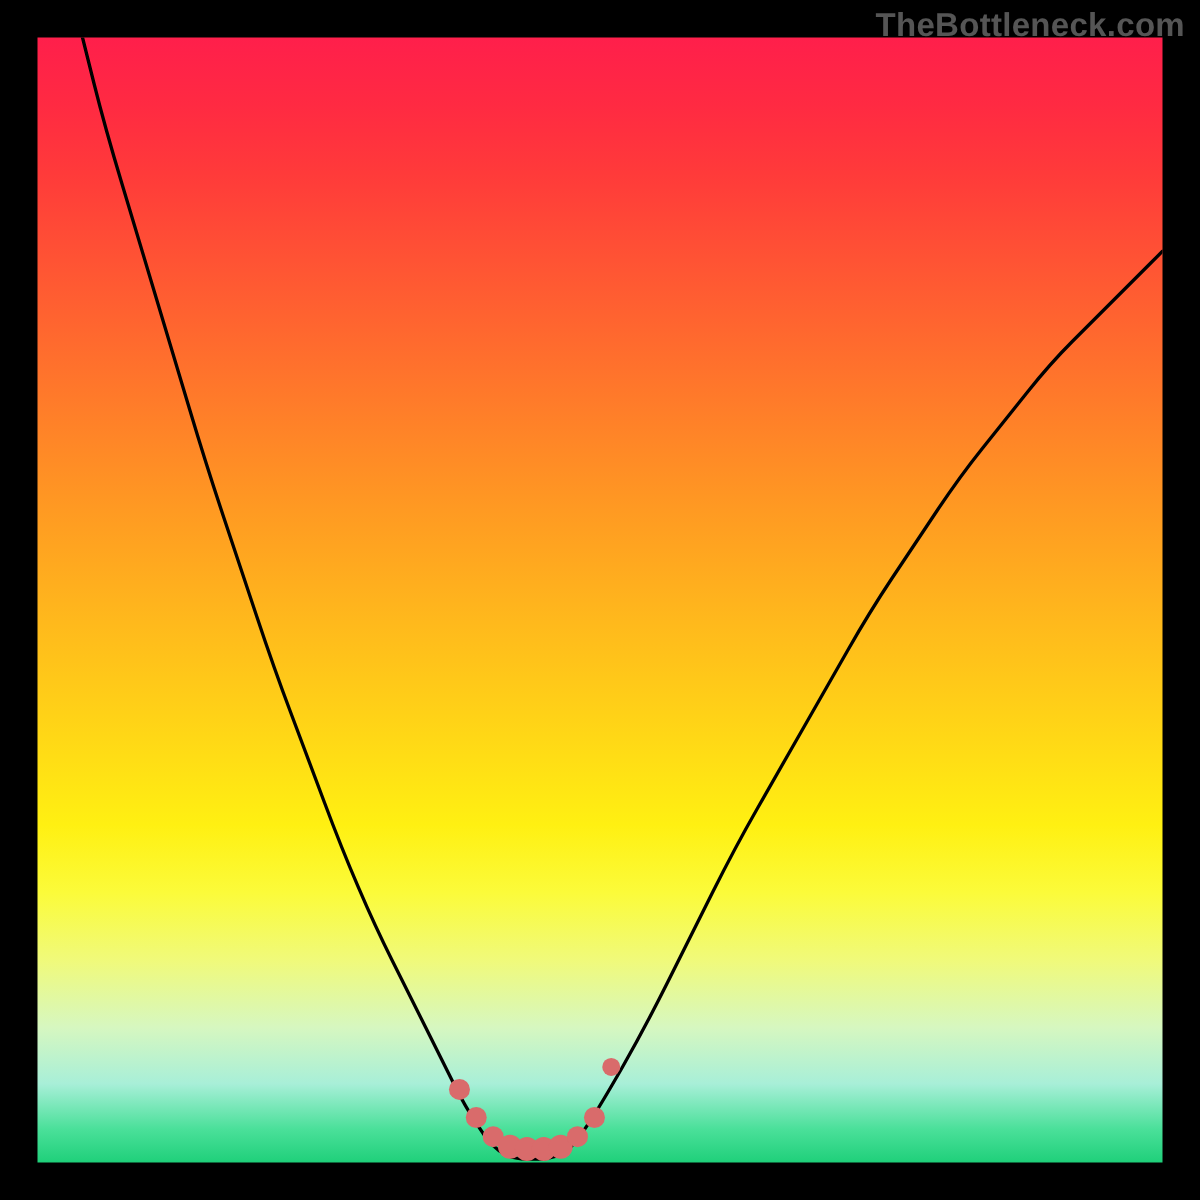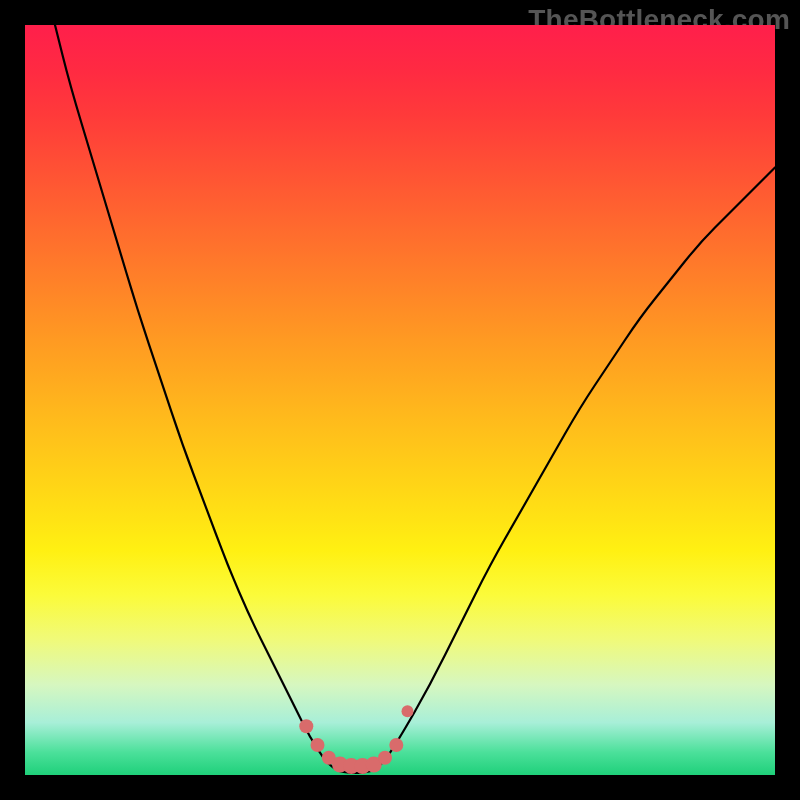--- a/index.html
+++ b/index.html
@@ -40,21 +40,21 @@
       #a8efd8 93%,
       #4be09a 97%,
       #1fd07a 100%
     );
   }
   .watermark {
     position: absolute;
     top: 4px;
     right: 10px;
     color: #555;
-    font-size: 28px;
+    font-size: 22px;
     font-weight: 600;
     letter-spacing: 0.2px;
     user-select: none;
   }
   svg.overlay {
     position: absolute;
     left: 0;
     top: 0;
     width: 750px;
     height: 750px;

